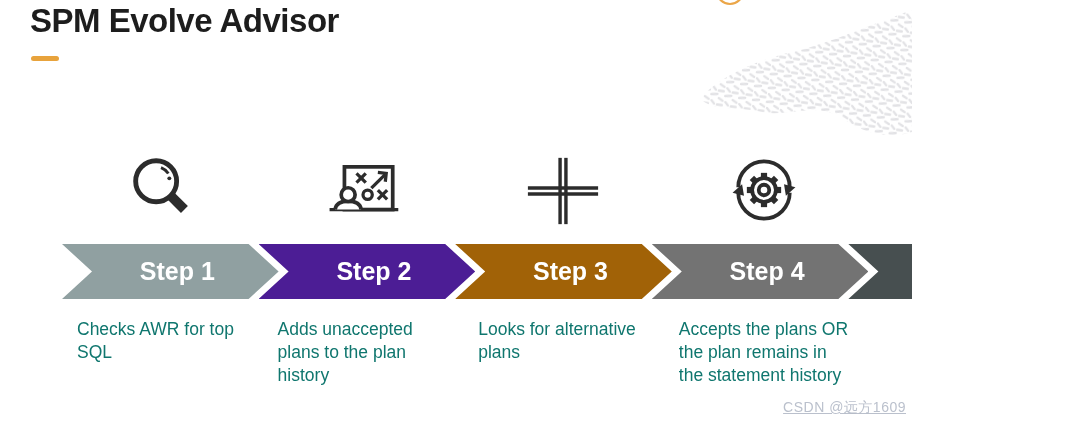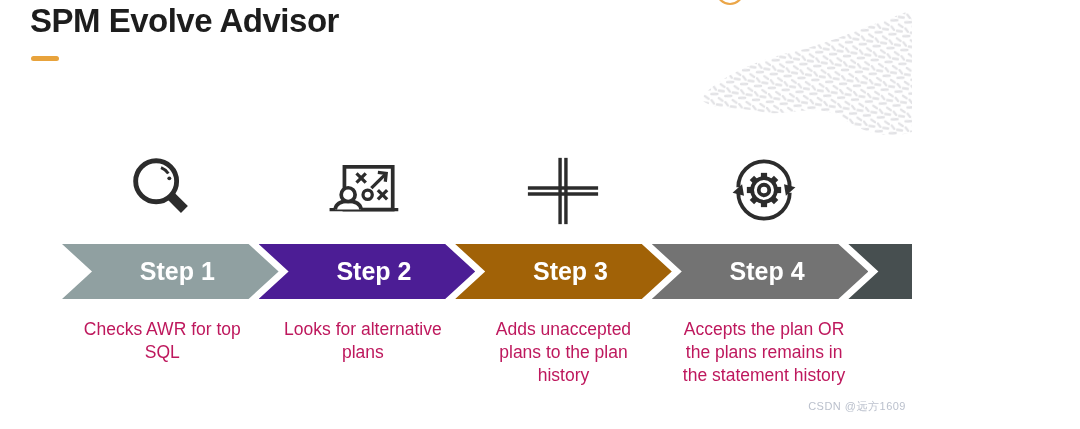--- a/index.html
+++ b/index.html
@@ -38,28 +38,28 @@
     padding-left:14px;
     color:#fff;font-size:25px;font-weight:bold;
   }
   .chev:first-child{margin-left:0;}
   .desc-row{
     display:grid;grid-template-columns:repeat(5,1fr);
     margin-top:0;
   }
   .desc{
     padding:19px 15px 0;
-    text-align:center;
-    font-size:17.5px;line-height:1.3;color:#be185d;
+    font-size:17.5px;line-height:1.3;color:#0f766e;
   }
   
   .watermark{
     position:absolute;right:6px;top:399px;
-    font-size:11px;color:rgba(178,185,199,0.9);
+    font-size:14px;color:rgba(178,185,199,0.9);
     letter-spacing:.5px;
+    text-decoration:underline;
   }
   .icon{stroke:#2c2c2c;fill:none;}
 </style>
 </head>
 <body>
 
 <div class="stage">
 
   <svg class="decor" width="245" height="140" viewBox="0 0 245 140" aria-hidden="true">
     <defs>
@@ -156,20 +156,20 @@
       <div class="chev" style="background: #737373;">
         <span>Step 4</span>
       </div>
       <div class="chev" style="background: rgb(71, 79, 80);">
         <span>Step 2</span>
       </div>
     </div>
 
     <div class="desc-row">
       <div class="desc">Checks AWR for top SQL</div>
+      <div class="desc">Adds unaccepted plans to the plan history</div>
       <div class="desc">Looks for alternative plans</div>
-      <div class="desc">Adds unaccepted plans to the plan history</div>
-      <div class="desc">Accepts the plan OR the plans remains in the statement history</div>
+      <div class="desc">Accepts the plans OR the plan remains in the statement history</div>
     </div>
   </div>
 
   <div class="watermark">CSDN @远方1609</div>
 </div>
 
 </body></html>

